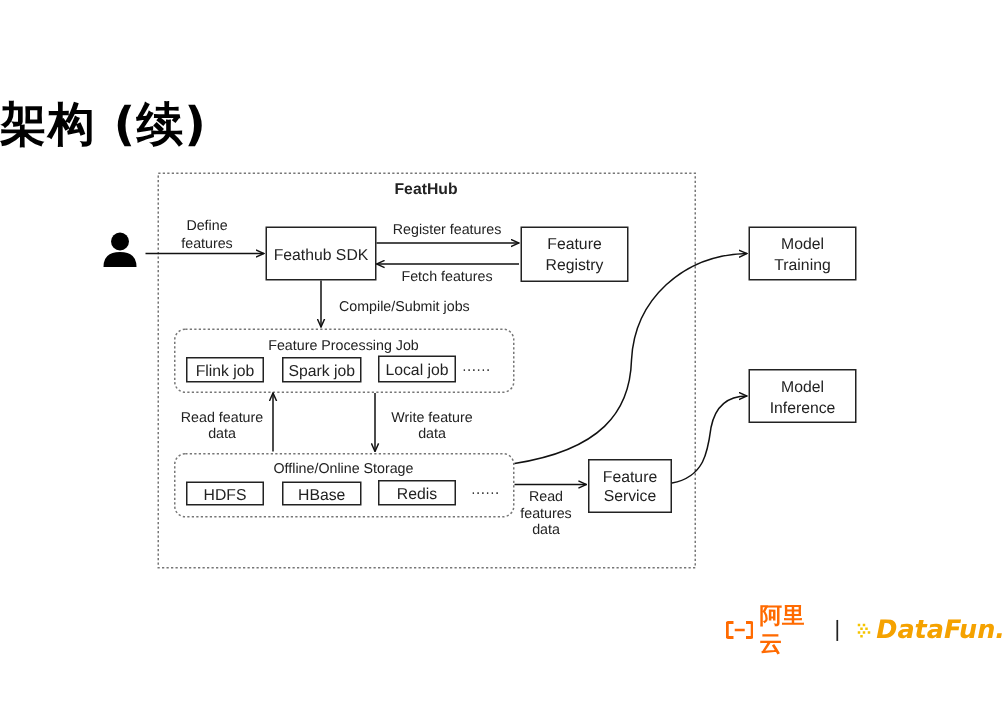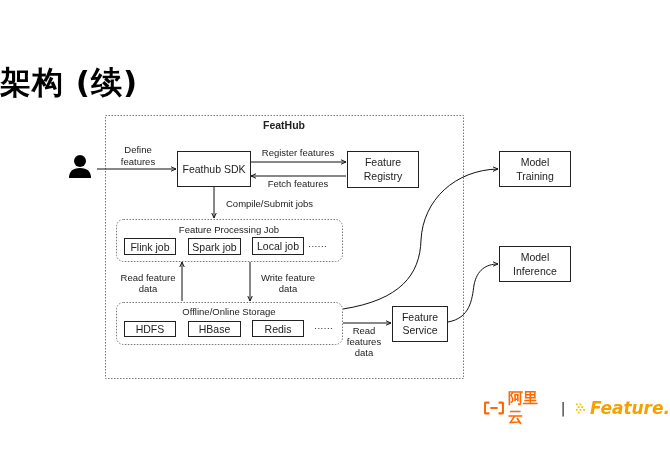--- a/index.html
+++ b/index.html
@@ -4,21 +4,21 @@
   <style>
     html, body { margin: 0; padding: 0; background: #ffffff; }
     body { width: 670px; height: 473px; position: relative; overflow: hidden;
            font-family: "DejaVu Sans", "Liberation Sans", sans-serif; color: #111; }
     .title { position: absolute; left: 0; width: 670px; top: 62px; text-align: left;
              font-size: 31px; font-weight: bold; letter-spacing: 1px; color: #000; }
     svg.diagram { position: absolute; left: 0; top: 0; }
     svg text { font-family: "Liberation Sans", "DejaVu Sans", sans-serif; fill: #222; }
     .lbl { font-size: 9.5px; }
     .box-txt { font-size: 10.5px; }
-    .logos { position: absolute; left: 484px; top: 397px; height: 22px; display: flex; align-items: center; }
+    .logos { position: absolute; left: 484px; top: 409px; height: 22px; display: flex; align-items: center; }
     .ali-text { color: #ff6a00; font-weight: bold; font-size: 15px; margin-left: 4px; }
     .sep { color: #222; font-size: 14px; margin: 0 10px 0 12px; }
     .df-text { color: #f5a200; font-weight: bold; font-style: italic; font-size: 17px; margin-left: 2px; }
   </style>
 </head>
 <body>
 
 <div class="title">架构 (续)</div>
 
 <svg class="diagram" width="670" height="473" viewBox="0 0 670 473">
@@ -143,14 +143,14 @@
       <rect x="1" y="2" width="2" height="2"></rect>
         <rect x="5" y="2" width="2" height="2"></rect>
       <rect x="3" y="5" width="2" height="2"></rect>
         <rect x="7" y="5" width="2" height="2"></rect>
       <rect x="1" y="8" width="2" height="2"></rect>
         <rect x="5" y="8" width="2" height="2"></rect>
       <rect x="9" y="8" width="2" height="2"></rect>
         <rect x="3" y="11" width="2" height="2"></rect>
     </g>
   </svg>
-  <span class="df-text">Feature.</span>
+  <span class="df-text">DataFun.</span>
 </div>
 
 </body></html>

